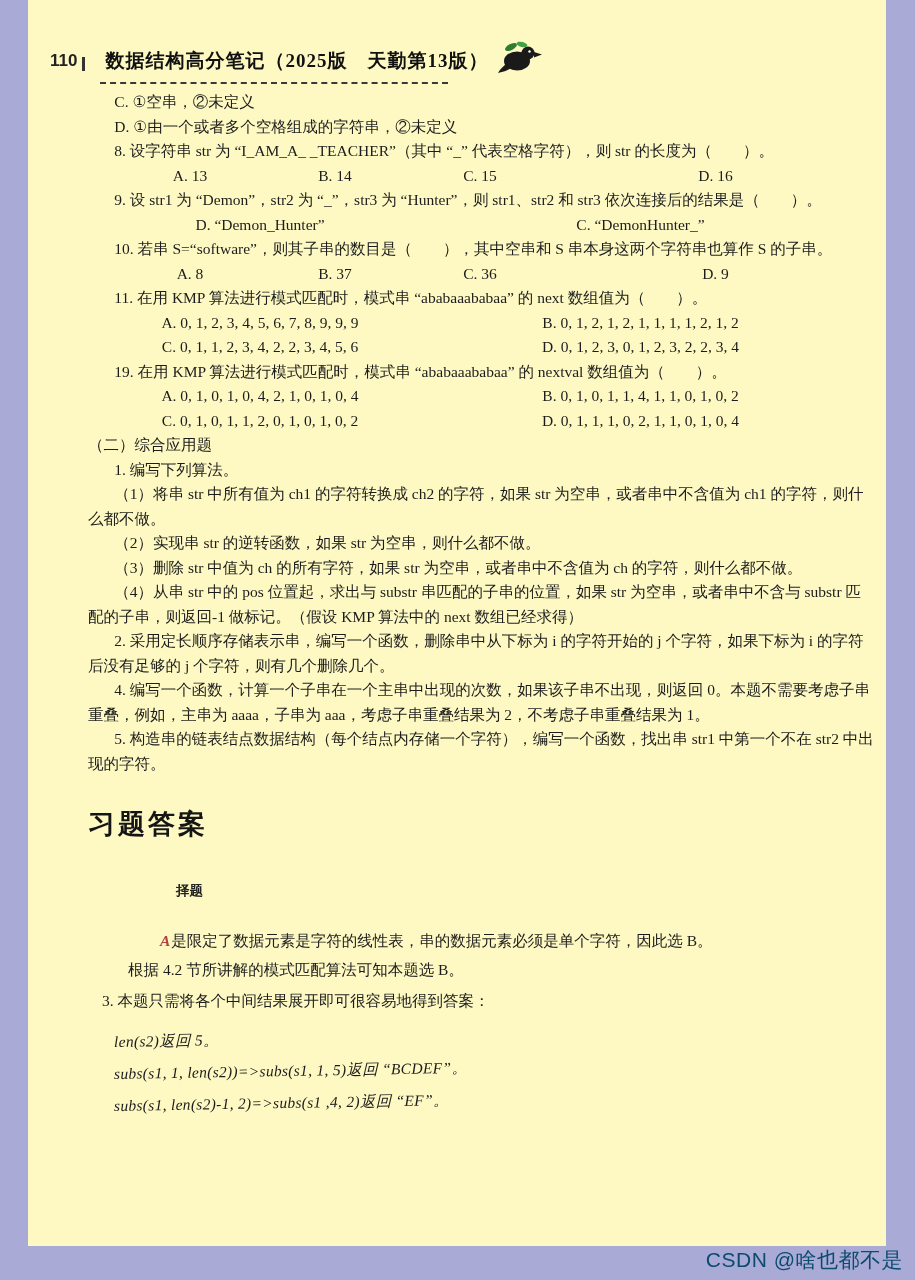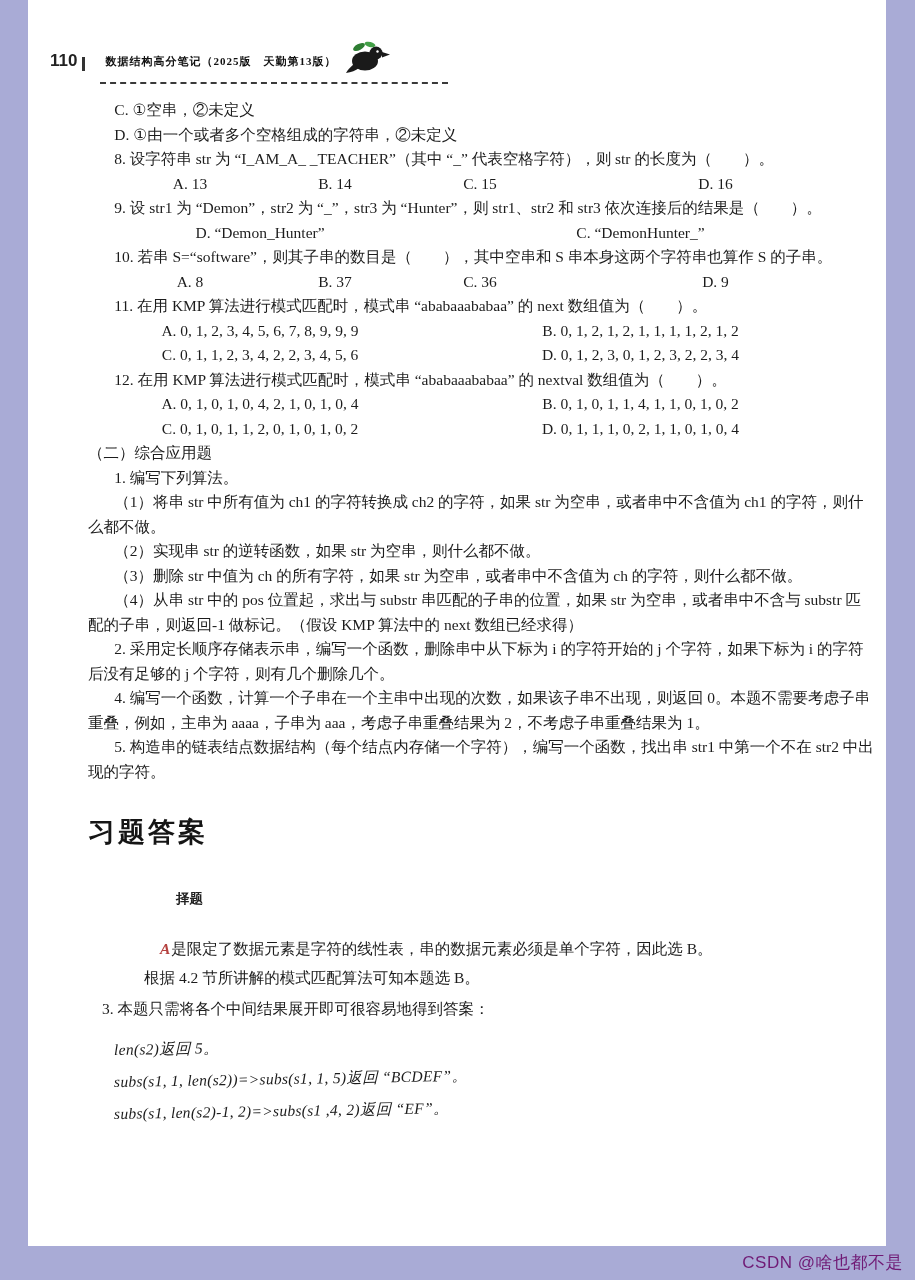--- a/index.html
+++ b/index.html
@@ -7,58 +7,58 @@
   body {
     position:relative;
     background:#a9abd6;
     font-family:"Liberation Serif","DejaVu Serif",serif;
     color:#1c1c1c;
     overflow:hidden;
   }
   .page {
     position:absolute; left:28px; top:0;
     width:858px; height:1246px;
-    background:#ffffff;
+    background:#fef9c3;
     padding:44px 10px 0 60px;
   }
   
   .hdr { display:flex; align-items:center; margin-left:-38px; height:34px; }
   .page-num { font-family:"Liberation Sans",sans-serif; font-weight:bold; font-size:17px; color:#222; }
   .page-tick { display:inline-block; width:3px; height:14px; background:#333; margin:6px 4px 0 5px; }
-  .book-title { font-size:11px; font-weight:bold; letter-spacing:1px; margin-left:16px; color:#111; }
+  .book-title { font-size:19px; font-weight:bold; letter-spacing:1px; margin-left:16px; color:#111; }
   .logo { margin-left:10px; margin-top:-4px; }
   .dash-rule { margin:4px 0 0 12px; width:348px; border-bottom:2px dashed #3a3a3a; }
   
-  .content { margin-top:14px; font-size:15.5px; line-height:24.5px; }
+  .content { margin-top:6px; font-size:15.5px; line-height:24.5px; }
   .para.indent { text-indent:1.7em; }
   .para.bold { font-weight:normal; }
   .opt-row { display:grid; padding-left:27px;text-align:center; }
   .opt-row.opt4 { grid-template-columns:150px 140px 150px auto; }
   .opt-row.opt2 { grid-template-columns:290px auto; }
   
   .answers { margin-top:30px; }
   .ans-heading { font-family:"Liberation Sans","DejaVu Sans",sans-serif; font-size:27px; font-weight:bold; letter-spacing:3px; color:#151515; }
   .ans-sub { font-size:13.5px; font-weight:bold; margin:40px 0 0 88px; color:#222; }
   #answer-lines { font-size:15.5px; line-height:25px; }
   .ans.ans-1 { margin:28px 0 0 72px; }
-  .ans.ans-2 { margin:4px 0 0 56px; }
+  .ans.ans-2 { margin:4px 0 0 40px; }
   .ans.ans-3 { margin:6px 0 16px 14px; }
   .ans.code {
     margin:7px 0 0 26px;
     font-style:italic;
     transform:rotate(-1deg);
     transform-origin:left center;
     letter-spacing:0.3px;
   }
   .red-mark { color:#b5413f; font-style:italic; font-weight:bold; padding-right:1px; }
   
   .watermark {
     position:absolute; right:12px; bottom:6px;
     font-family:"Liberation Sans","DejaVu Sans",sans-serif;
-    font-size:17px; color:#701a75; letter-spacing:0.5px;margin-top:28px;
+    font-size:21px; color:#0c4a6e; letter-spacing:0.5px;margin-top:28px;
   }
 </style>
 </head>
 <body>
 
 <div class="page">
 
   <div class="hdr">
     <span class="page-num">110</span>
     <span class="page-tick"></span>
@@ -101,21 +101,21 @@
       </div>
       <p class="para indent">11. 在用 KMP 算法进行模式匹配时，模式串 “ababaaababaa” 的 next 数组值为（　　）。</p>
       <div class="opt-row opt2">
         <span>A. 0, 1, 2, 3, 4, 5, 6, 7, 8, 9, 9, 9</span>
         <span>B. 0, 1, 2, 1, 2, 1, 1, 1, 1, 2, 1, 2</span>
       </div>
       <div class="opt-row opt2">
         <span>C. 0, 1, 1, 2, 3, 4, 2, 2, 3, 4, 5, 6</span>
         <span>D. 0, 1, 2, 3, 0, 1, 2, 3, 2, 2, 3, 4</span>
       </div>
-      <p class="para indent">12. 在用 KMP 算法进行模式匹配时，模式串 “ababaaababaa” 的 nextval 数组值为（　　）。</p>
+      <p class="para indent">19. 在用 KMP 算法进行模式匹配时，模式串 “ababaaababaa” 的 nextval 数组值为（　　）。</p>
       <div class="opt-row opt2">
         <span>A. 0, 1, 0, 1, 0, 4, 2, 1, 0, 1, 0, 4</span>
         <span>B. 0, 1, 0, 1, 1, 4, 1, 1, 0, 1, 0, 2</span>
       </div>
       <div class="opt-row opt2">
         <span>C. 0, 1, 0, 1, 1, 2, 0, 1, 0, 1, 0, 2</span>
         <span>D. 0, 1, 1, 1, 0, 2, 1, 1, 0, 1, 0, 4</span>
       </div>
       <p class="para bold">（二）综合应用题</p>
       <p class="para indent">1. 编写下列算法。</p>

